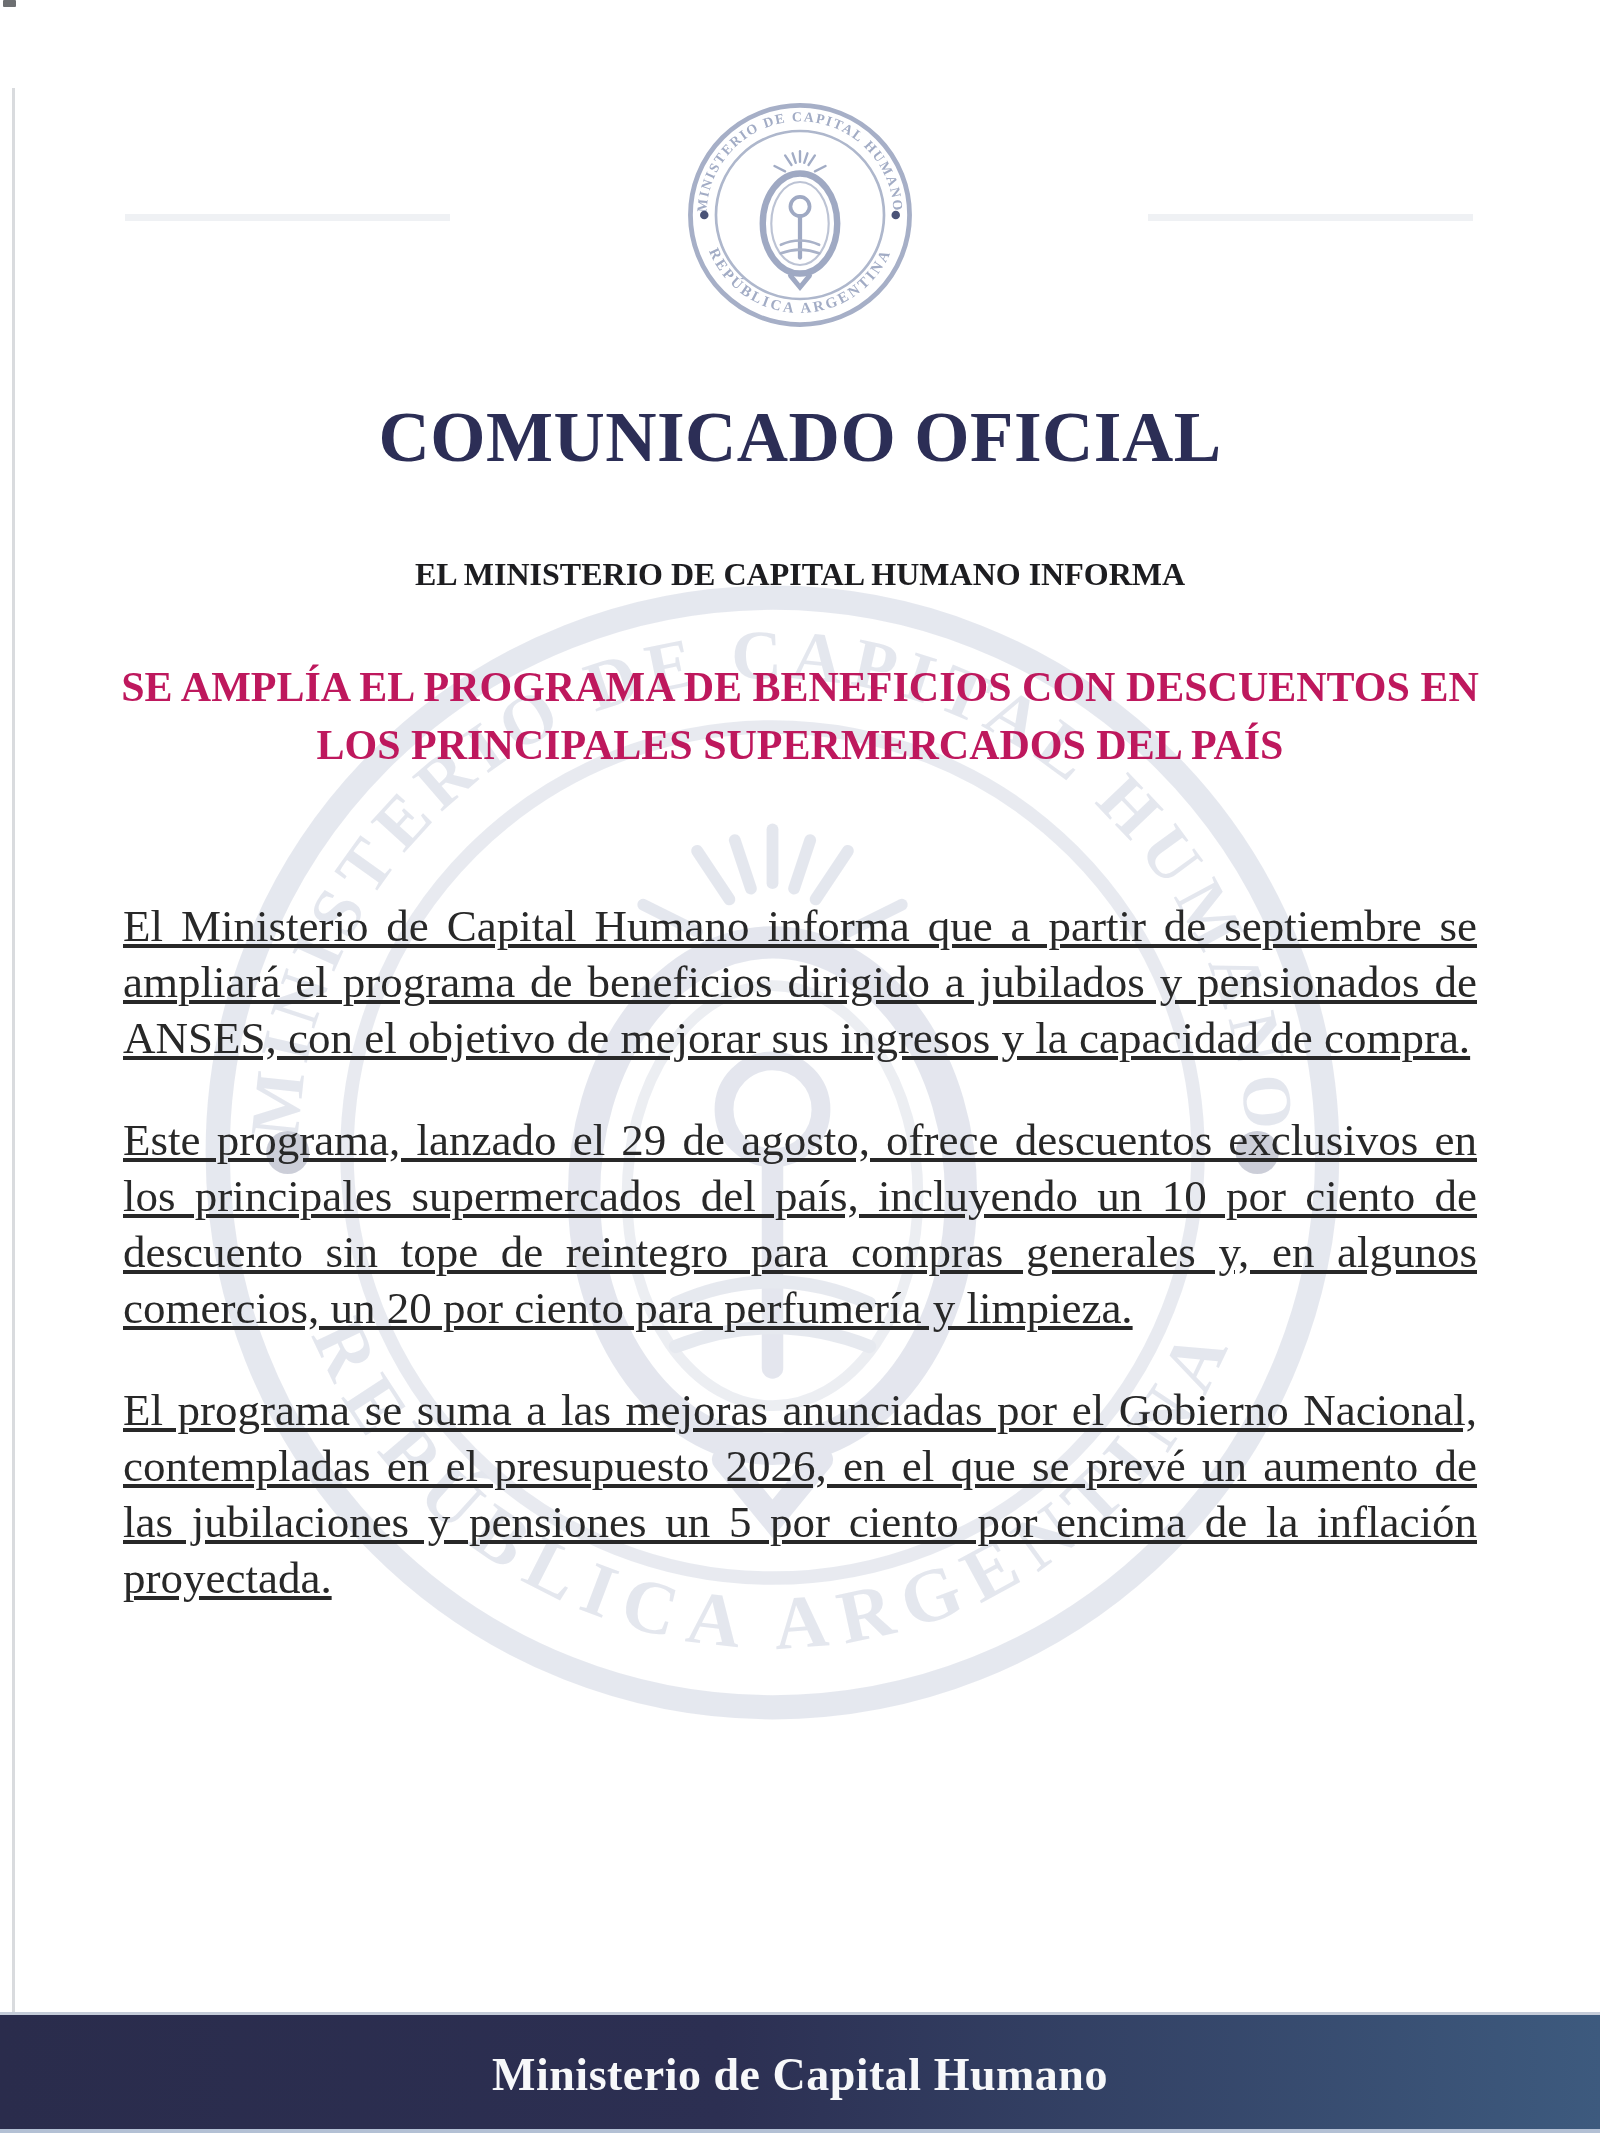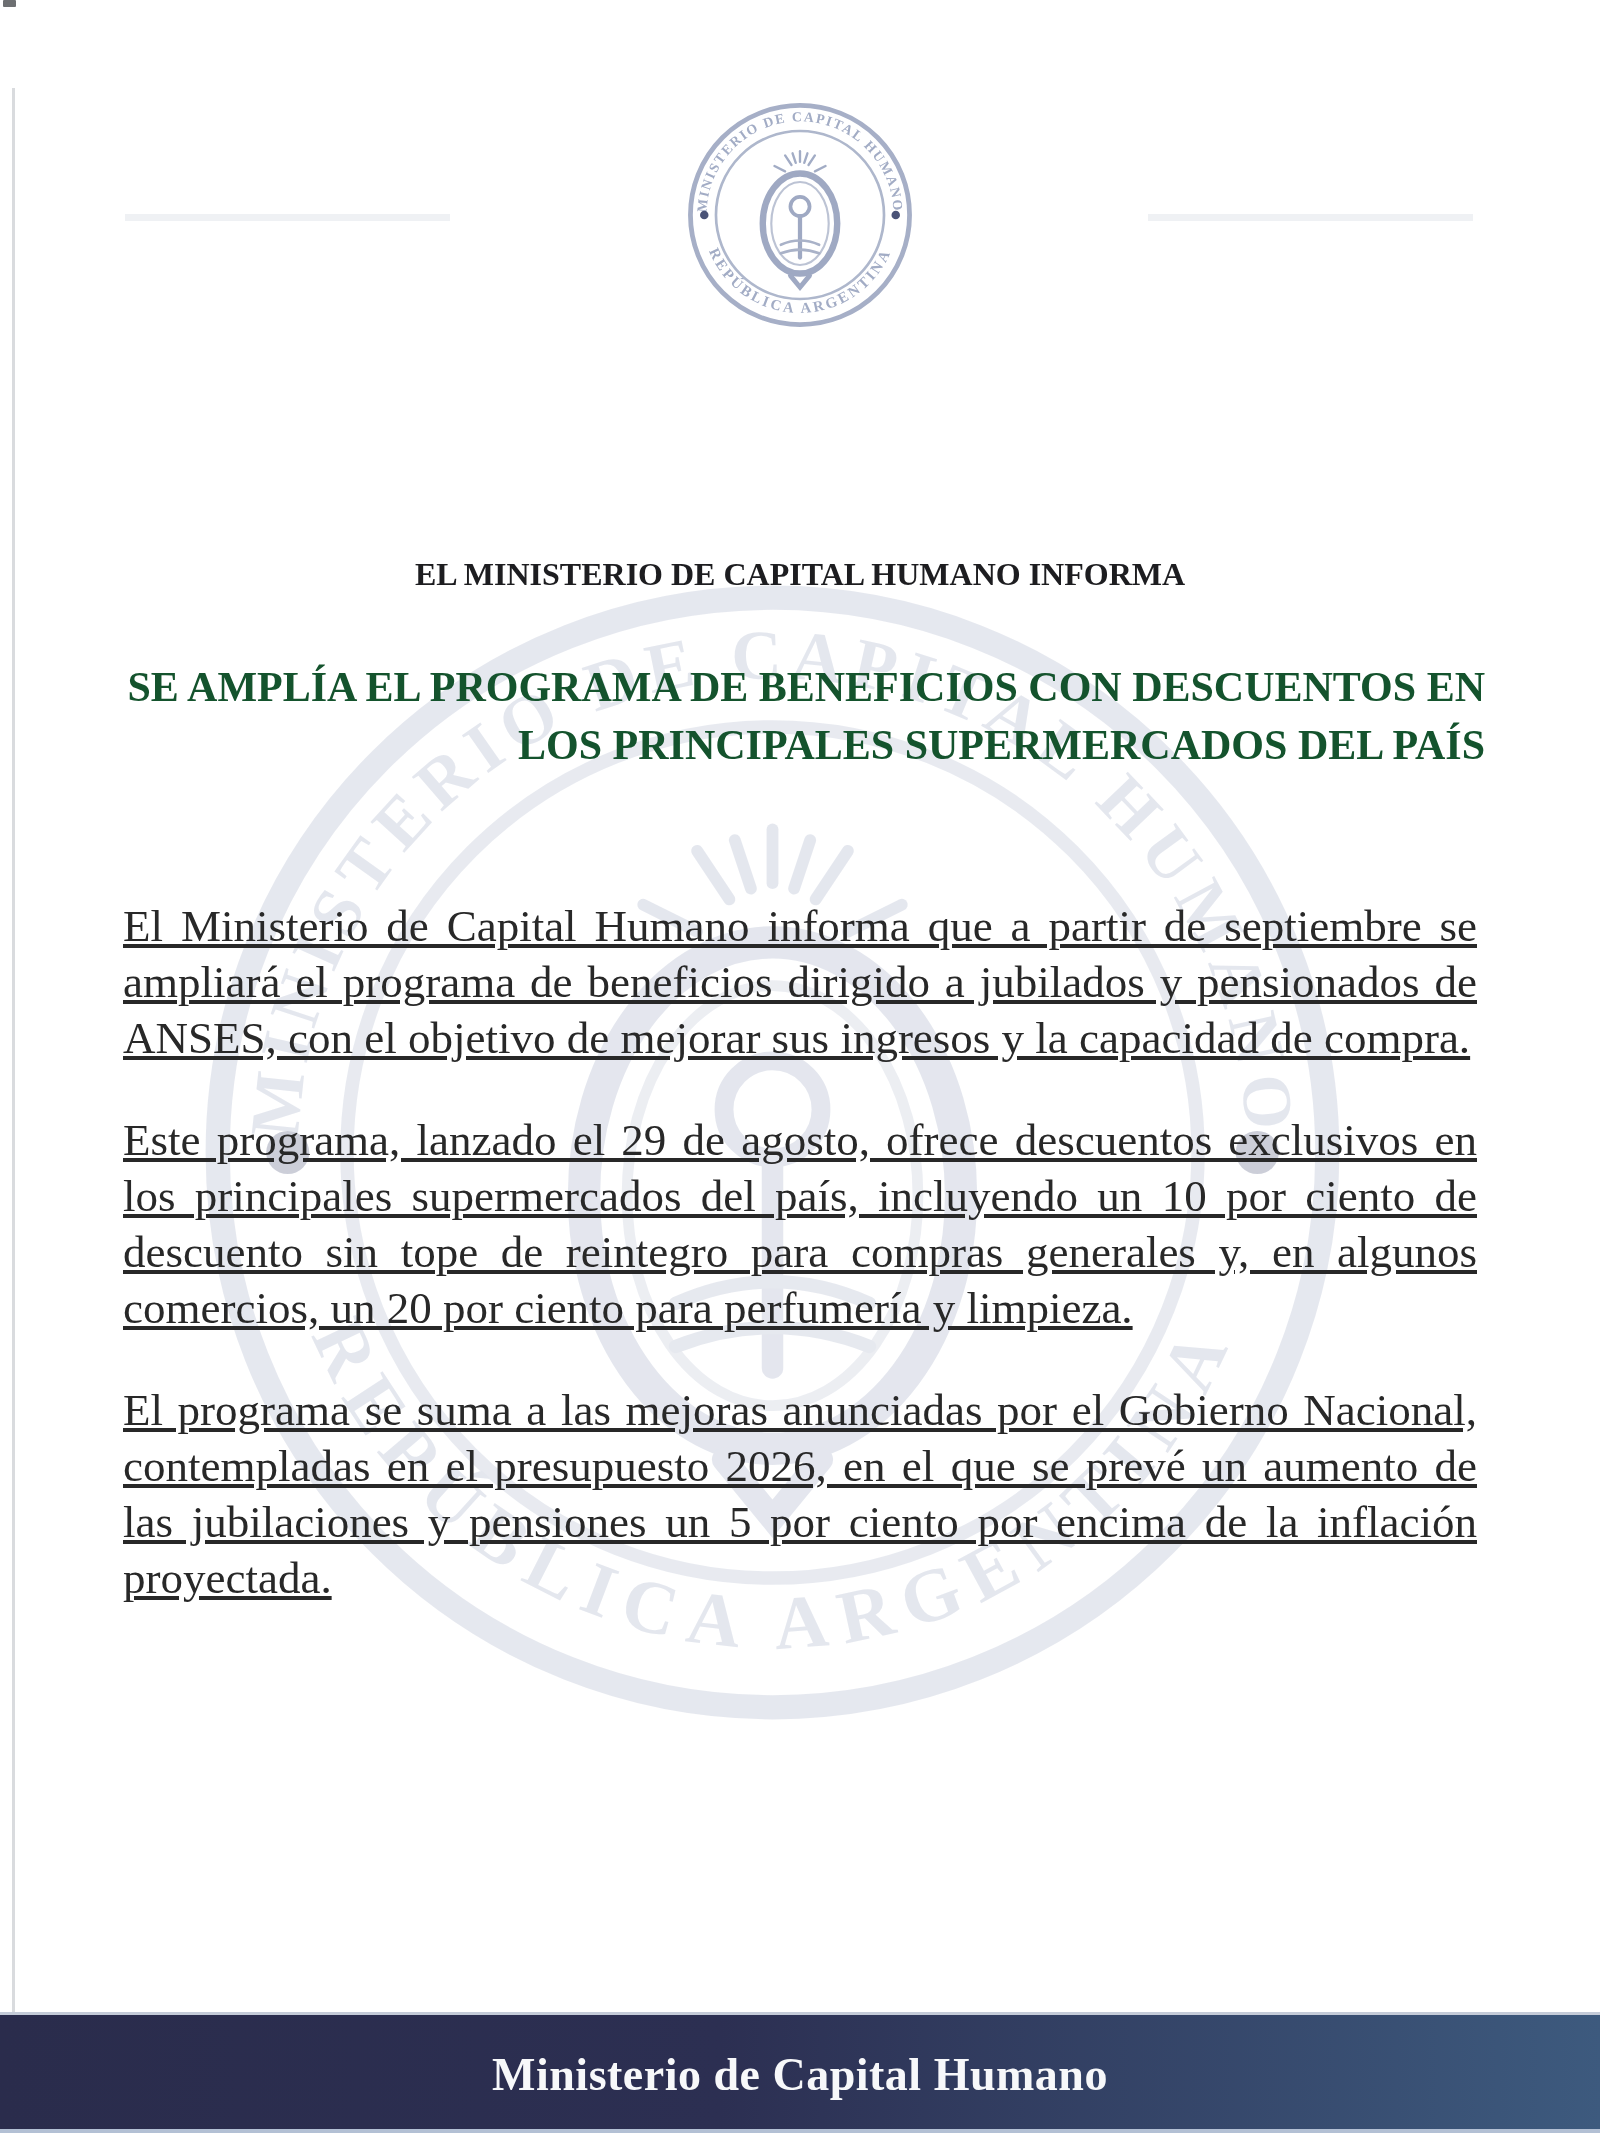--- a/index.html
+++ b/index.html
@@ -43,22 +43,22 @@
     text-align: center; font-size: 71px; line-height: 82px; font-weight: bold;
     color: #2c2e56; letter-spacing: 0.5px; z-index: 1;
   }
   .subtitle {
     position: absolute; left: 0; top: 549px; width: 1600px;
     text-align: center; font-size: 32px; line-height: 50px; font-weight: bold;
     color: #1d1d20; z-index: 1;
   }
   .headline {
     position: absolute; left: 115px; top: 658px; width: 1370px;
-    text-align: right; font-size: 42px; line-height: 58px; font-weight: bold;
-    color: #14532d; z-index: 1;
+    text-align: center; font-size: 42px; line-height: 58px; font-weight: bold;
+    color: #be185d; z-index: 1;
   }
 
   .body-copy {
     position: absolute; left: 123px; top: 893px; width: 1354px; z-index: 1;
     color: #282828; font-size: 45px; line-height: 56px;
     text-align: justify;
   }
   .body-copy p { margin: 5px 0 46px 0; text-align: justify; text-align-last: left; text-decoration: underline; }
 
   .footer-bar {
@@ -125,20 +125,21 @@
       <path d="M92 146 Q110 139 128 146" stroke="#a9b2c8" stroke-width="2.5"></path>
 
       <path d="M101 167 L110 178 L119 167" stroke="#9fa9c3" stroke-width="4.5"></path>
     </g>
   </svg>
 
   <svg class="watermark" viewBox="0 0 220 220" aria-hidden="true">
     <use href="#seal-art"></use>
   </svg>
 
+  <div class="page-title">COMUNICADO OFICIAL</div>
 
   <div class="subtitle">EL MINISTERIO DE CAPITAL HUMANO INFORMA</div>
 
   <div class="headline">SE AMPLÍA EL PROGRAMA DE BENEFICIOS CON DESCUENTOS EN LOS PRINCIPALES SUPERMERCADOS DEL PAÍS</div>
 
   <div class="body-copy">
     <p>El Ministerio de Capital Humano informa que a partir de septiembre se ampliará el programa de beneficios dirigido a jubilados y pensionados de ANSES, con el objetivo de mejorar sus ingresos y la capacidad de compra.</p>
     <p>Este programa, lanzado el 29 de agosto, ofrece descuentos exclusivos en los principales supermercados del país, incluyendo un 10 por ciento de descuento sin tope de reintegro para compras generales y, en algunos comercios, un 20 por ciento para perfumería y limpieza.</p>
     <p>El programa se suma a las mejoras anunciadas por el Gobierno Nacional, contempladas en el presupuesto 2026, en el que se prevé un aumento de las jubilaciones y pensiones un 5 por ciento por encima de la inflación proyectada.</p>
   </div>

